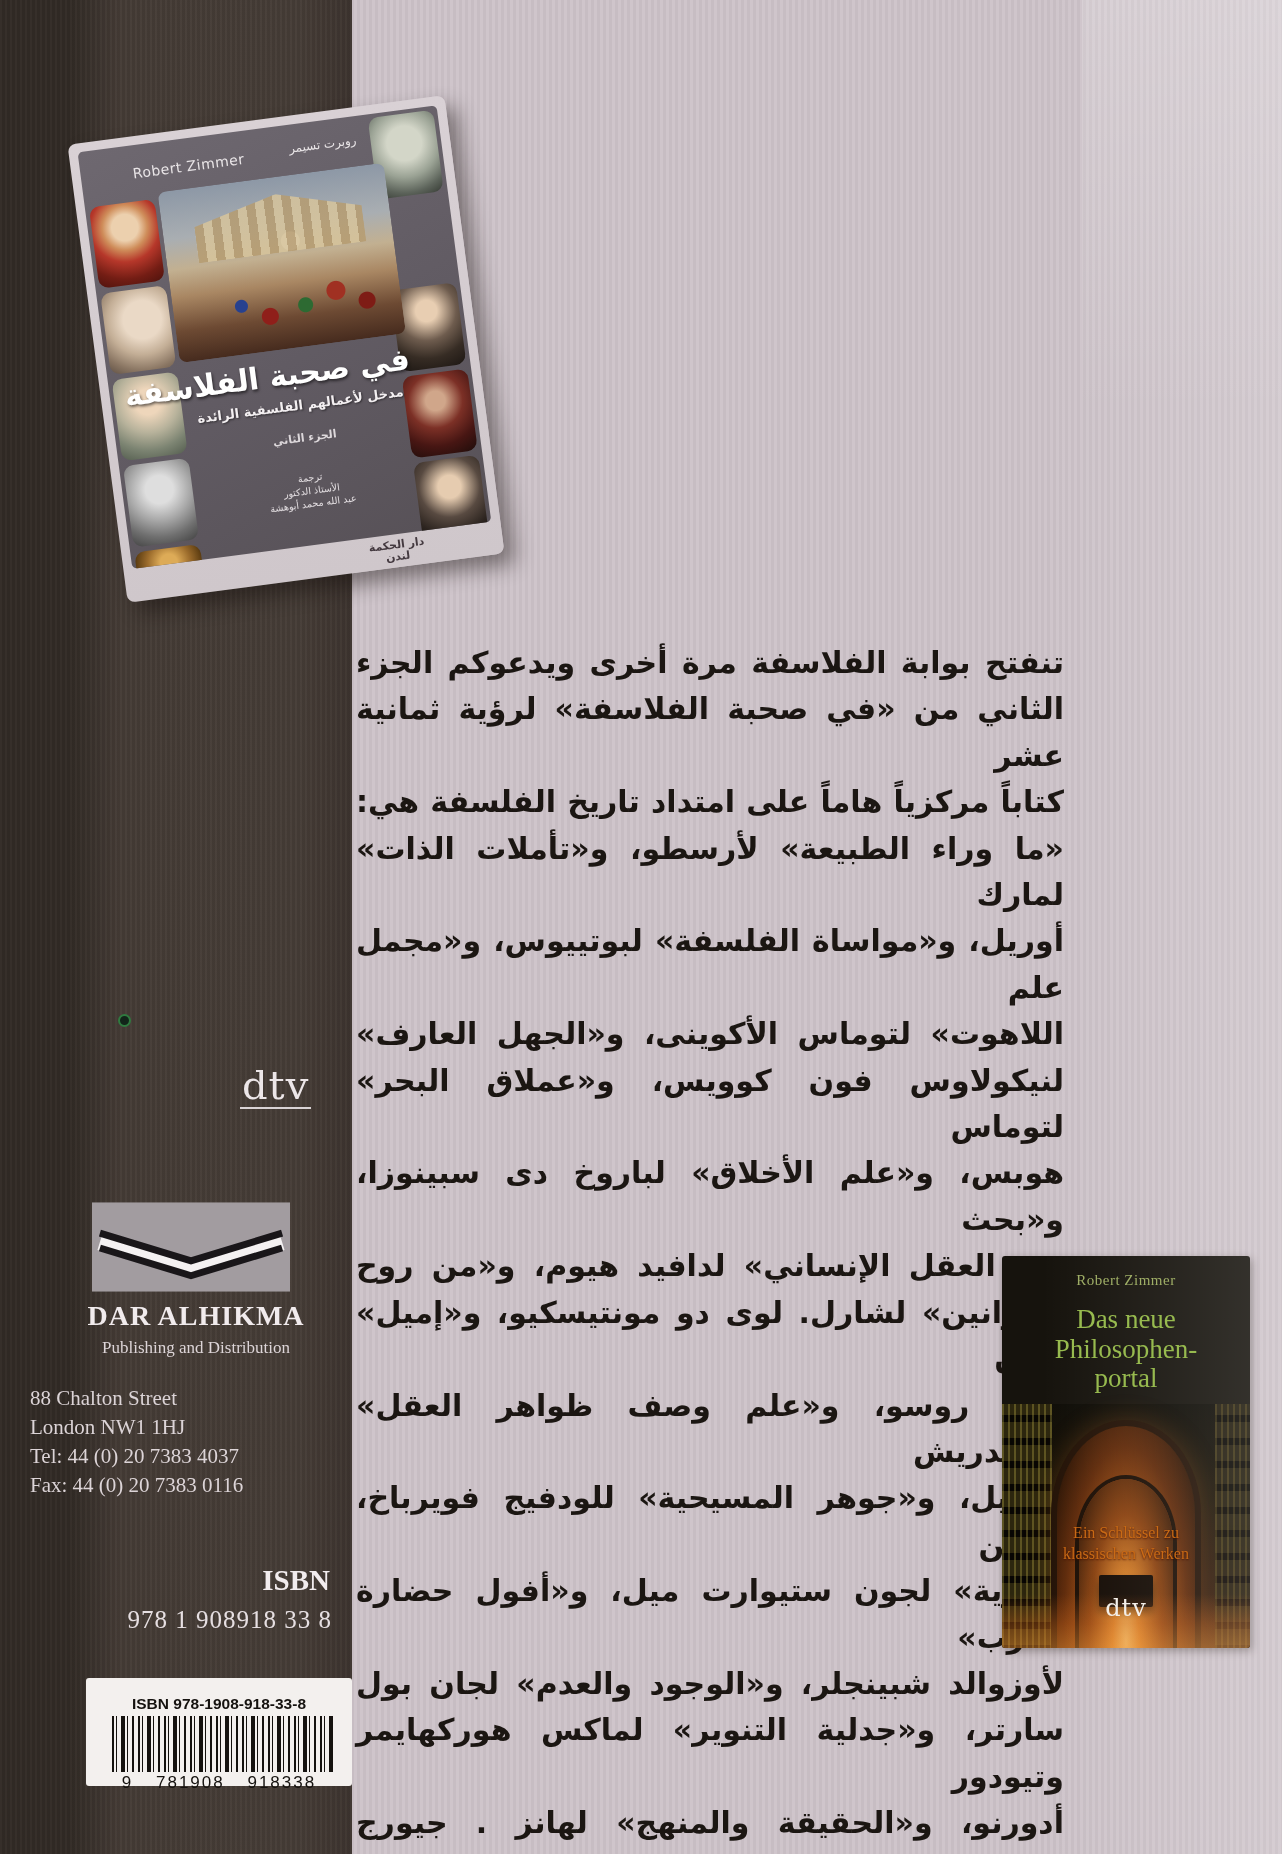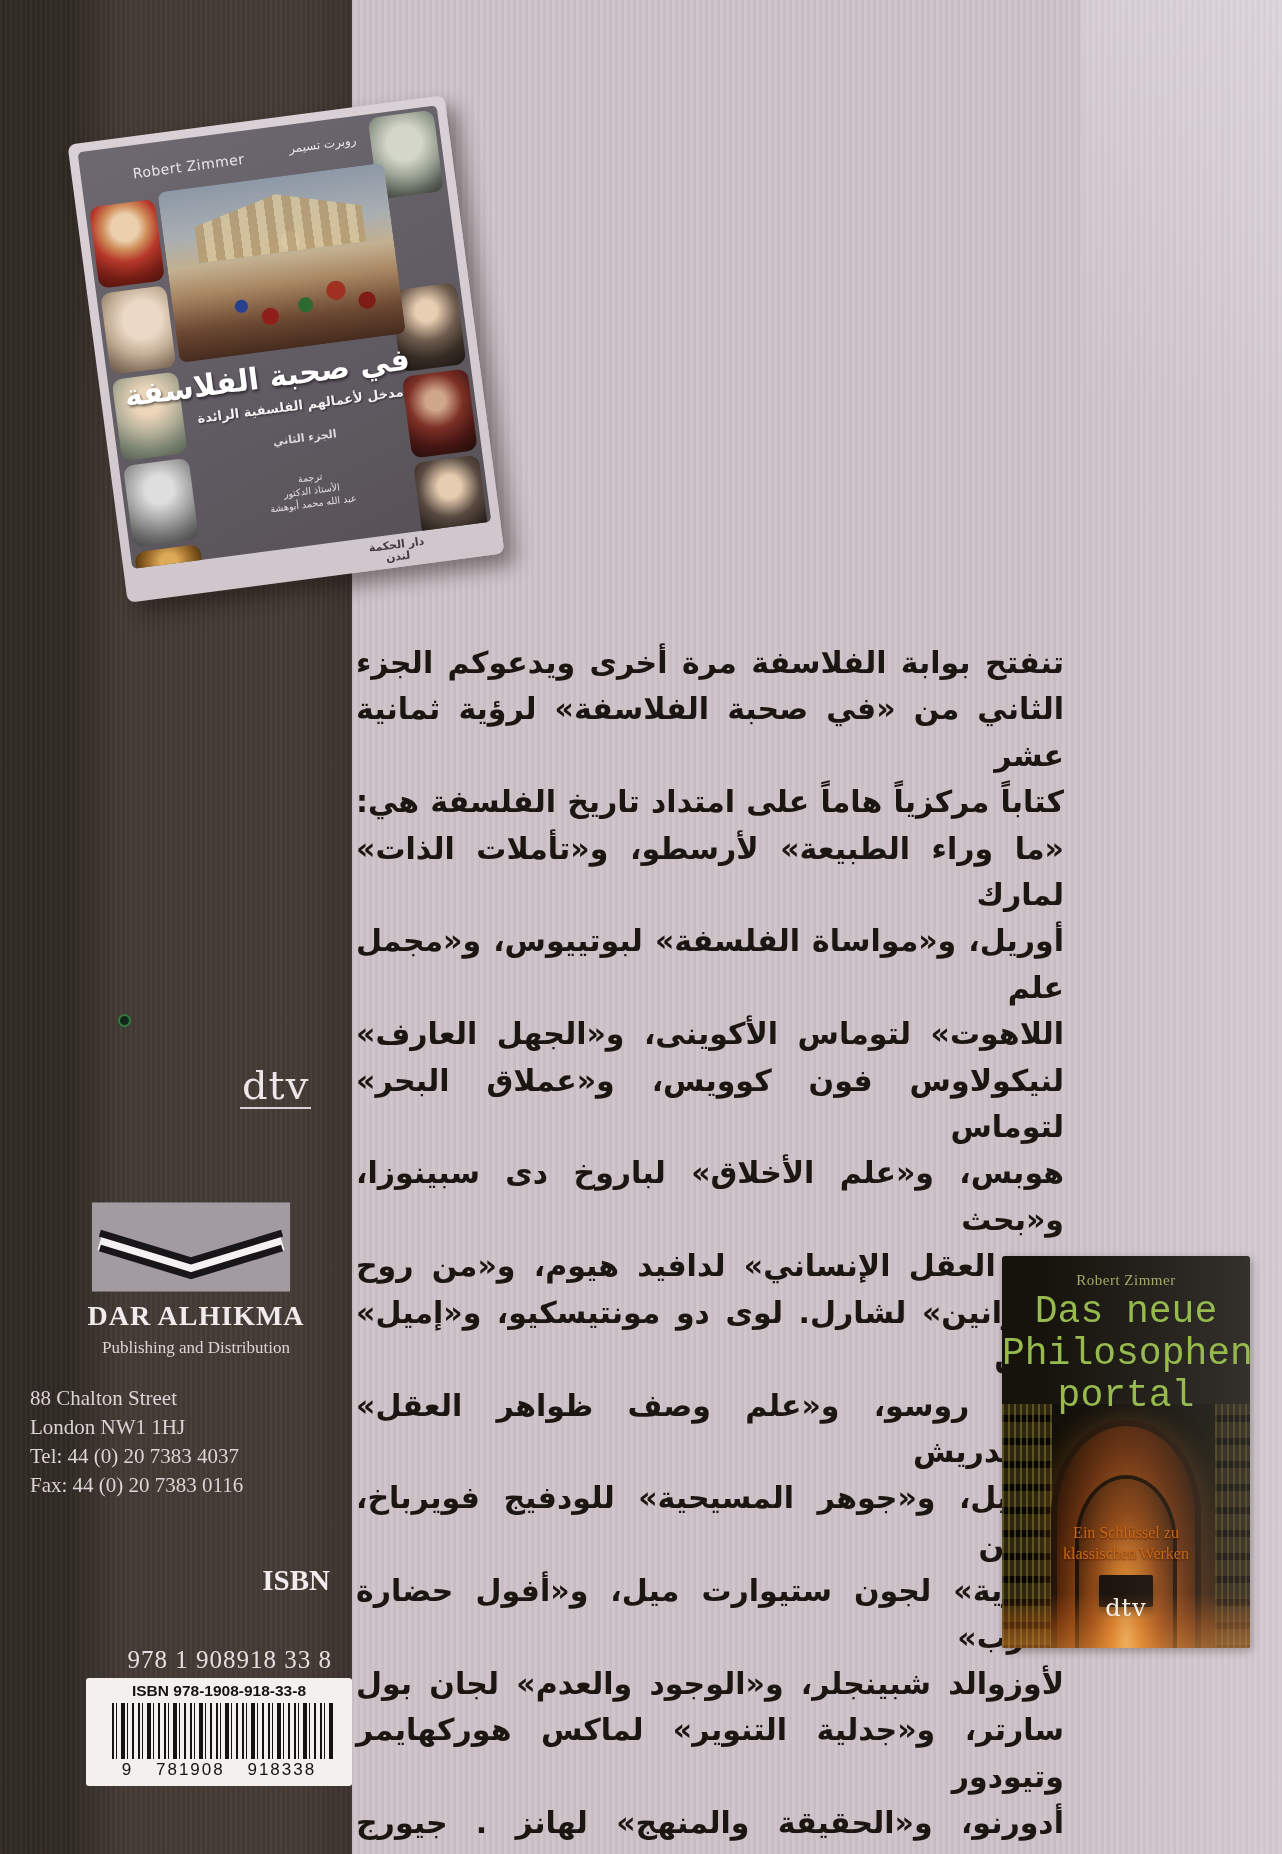--- a/index.html
+++ b/index.html
@@ -28,25 +28,25 @@
            font-size:28px;letter-spacing:1px;}
   .pubtag{position:absolute;left:60px;top:1338px;width:272px;text-align:center;
           color:#ddd5d8;font-family:"Liberation Serif",serif;font-size:17px;}
   .addr{position:absolute;left:30px;top:1384px;width:302px;text-align:left;
         color:#dcd4d7;font-family:"Liberation Serif",serif;font-size:21px;line-height:29px;}
   .contact{position:absolute;left:30px;top:1508px;width:302px;text-align:right;
         color:#d8d0d3;font-family:"Liberation Serif",serif;font-size:17px;line-height:26px;}
   .isbnlabel{position:absolute;left:28px;top:1564px;width:302px;text-align:right;
         color:#f2ecee;font-family:"Liberation Serif",serif;font-weight:bold;font-size:29px;}
   .isbnnum{position:absolute;left:30px;top:1606px;width:302px;text-align:right;
-        color:#e6dfe2;font-family:"Liberation Serif",serif;font-size:25px;letter-spacing:1px;margin-top:40px;}
+        color:#e6dfe2;font-family:"Liberation Serif",serif;font-size:25px;letter-spacing:1px;}
 
   
   .barcode{position:absolute;left:86px;top:1678px;width:266px;height:108px;
-           background:#f3f0ee;border-radius:3px;padding:4px 8px 4px 8px;box-sizing:border-box;}
+           background:#f3f0ee;border-radius:3px;padding:17px 8px 4px 8px;box-sizing:border-box;}
   .bc-label{font-family:"Liberation Sans",sans-serif;font-weight:bold;font-size:15.5px;
             color:#15120f;text-align:center;white-space:nowrap;}
   .bc-bars{height:56px;margin:3px 10px 0 18px;
            background:repeating-linear-gradient(90deg,
              #15120f 0 2px,#f3f0ee 2px 4px,#15120f 4px 5px,#f3f0ee 5px 9px,
              #15120f 9px 13px,#f3f0ee 13px 15px,#15120f 15px 16px,#f3f0ee 16px 20px,
              #15120f 20px 22px,#f3f0ee 22px 26px);}
   .bc-digits{margin-top:1px;font-family:"Liberation Sans",sans-serif;font-size:17px;
              color:#15120f;text-align:center;word-spacing:16px;letter-spacing:2px;white-space:nowrap;}
 
@@ -96,22 +96,22 @@
   .t-trans{position:absolute;left:74px;top:346px;width:228px;text-align:center;direction:rtl;
       color:#e2dde0;font-size:9.5px;line-height:13px;}
   .t-pub{position:absolute;right:78px;bottom:4px;text-align:center;direction:rtl;
       color:#443a40;font-size:11px;font-weight:700;line-height:12px;}
 
   
   .gcover{position:absolute;left:1002px;top:1256px;width:248px;height:392px;border-radius:3px;
       overflow:hidden;background:#16130d;box-shadow:2px 3px 8px rgba(30,20,15,.35);}
   .g-author{position:relative;margin-top:16px;text-align:center;color:#9fae66;
       font-family:"Liberation Serif",serif;font-size:15px;letter-spacing:.5px;z-index:3;}
-  .g-title{position:relative;margin-top:2px;text-align:center;color:#97ba4f;
-      font-family:Liberation Mono, monospace;font-size:38px;line-height:1.1;z-index:3;}
+  .g-title{position:relative;margin-top:16px;text-align:center;color:#97ba4f;
+      font-family:Liberation Serif, serif;font-size:27px;line-height:1.1;z-index:3;}
   .g-lib{position:absolute;left:0;right:0;top:148px;bottom:0;
       background:linear-gradient(180deg,#0f0d07 0%,#181207 40%,#29170a 70%,#371b09 100%);}
   .g-shelf-l{position:absolute;left:0;top:0;bottom:0;width:20%;
       background:
         repeating-linear-gradient(90deg,rgba(205,190,80,.30) 0 2px,rgba(0,0,0,0) 2px 6px),
         repeating-linear-gradient(0deg,#080603 0 3px,#2c260e 3px 19px,#080603 19px 23px);}
   .g-shelf-r{position:absolute;right:0;top:0;bottom:0;width:14%;opacity:.8;
       background:
         repeating-linear-gradient(90deg,rgba(190,160,60,.25) 0 2px,rgba(0,0,0,0) 2px 6px),
         repeating-linear-gradient(0deg,#080603 0 3px,#262010 3px 19px,#080603 19px 23px);}

